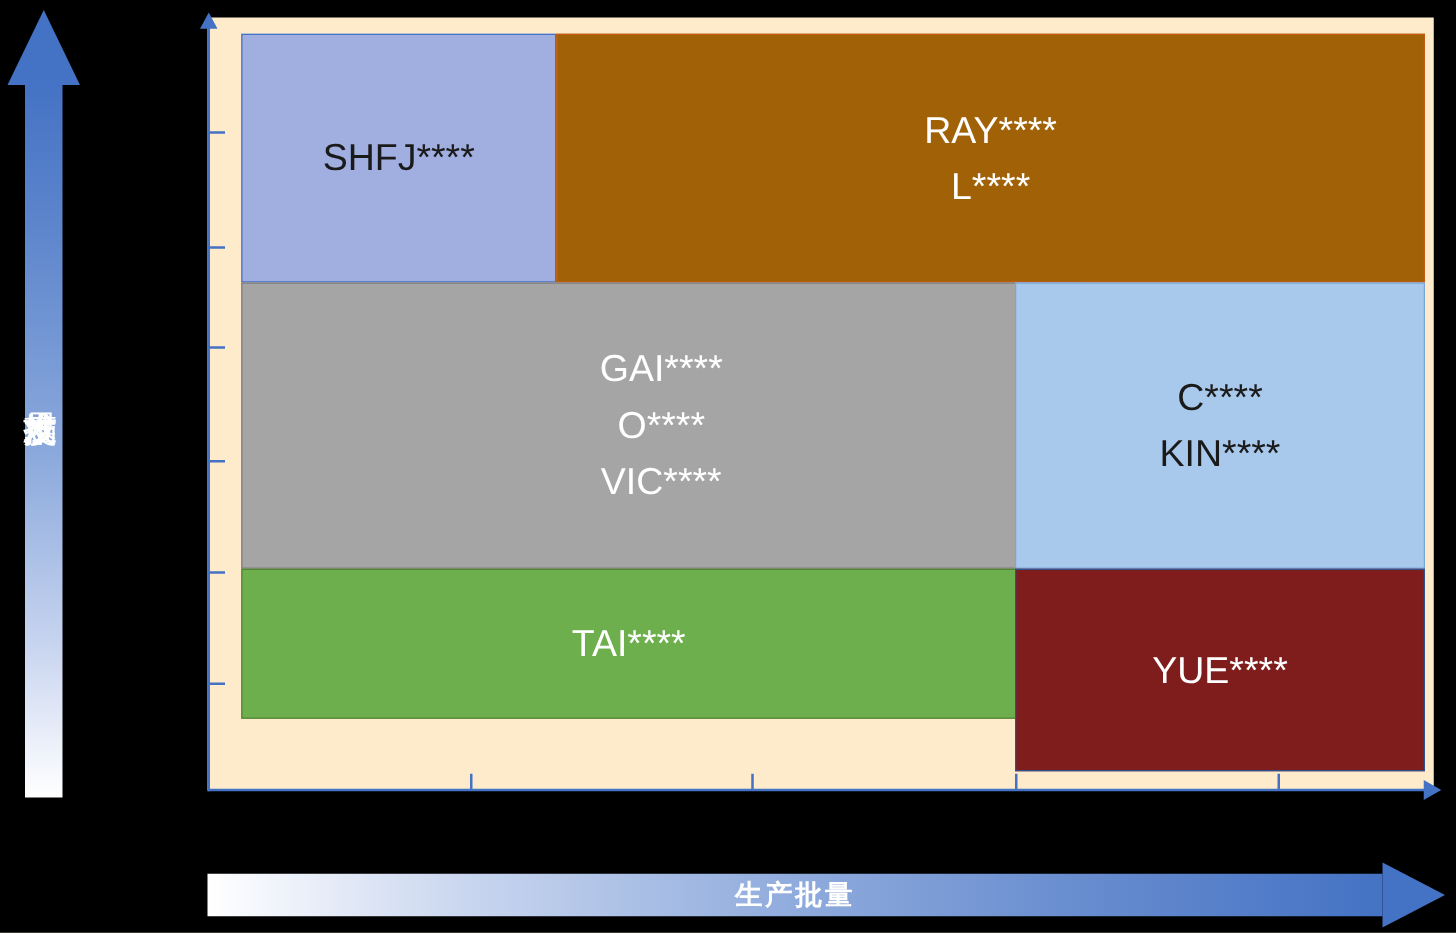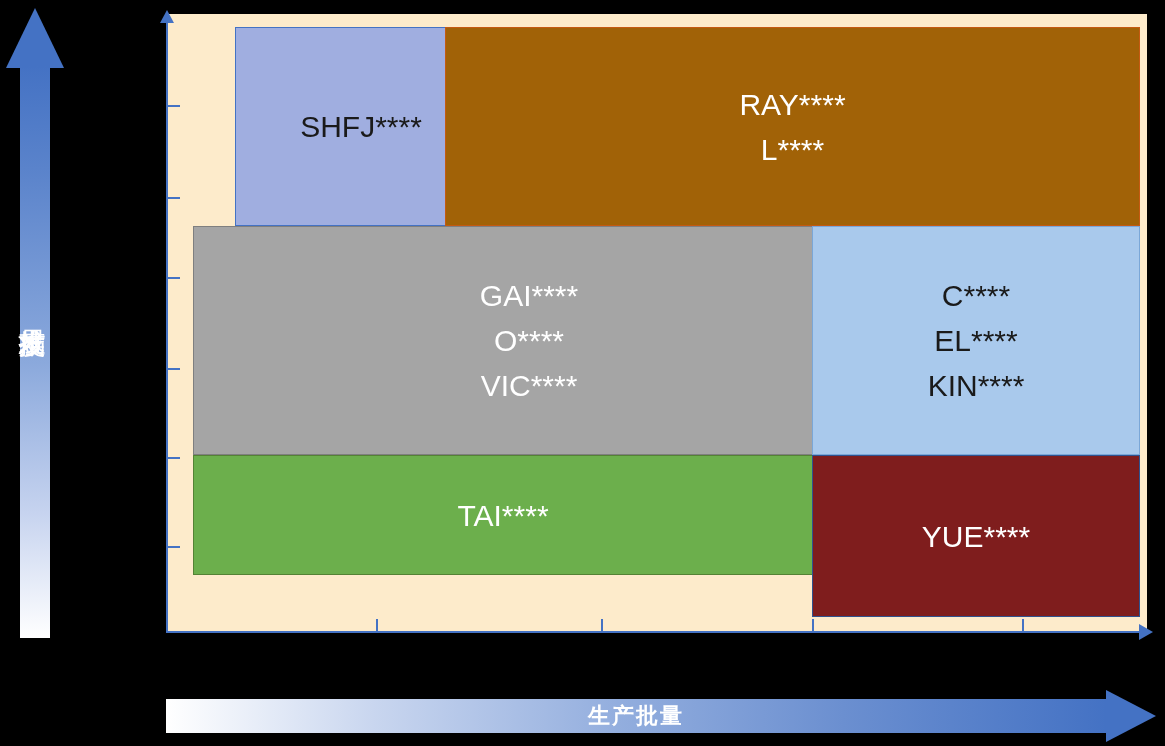--- a/index.html
+++ b/index.html
@@ -194,38 +194,37 @@
 <div class="y-tick" style="top:277px"></div>
 <div class="y-tick" style="top:368px"></div>
 <div class="y-tick" style="top:457px"></div>
 <div class="y-tick" style="top:546px"></div>
 
 <div class="x-tick" style="left:376px"></div>
 <div class="x-tick" style="left:601px"></div>
 <div class="x-tick" style="left:812px"></div>
 <div class="x-tick" style="left:1022px"></div>
 
-<div class="block" style="left:193px; top:27px; width:252px; height:199px; background:#A0AEE0; border:1px solid #4472C4; color:#1A1A1A;margin-left:42px;">
+<div class="block" style="left:193px; top:27px; width:252px; height:199px; background:#A0AEE0; border:1px solid #4472C4; color:#1A1A1A;">
   <span class="line">SHFJ****</span>
 </div>
 
 <div class="block" style="left:445px; top:27px; width:695px; height:199px; background:#a16207; border:1px solid #C55A11; color:#FFFFFF;">
   <span class="line">RAY****</span>
   <span class="line">L****</span>
 </div>
 
 <div class="block" style="left:193px; top:226px; width:672px; height:229px; background:#A5A5A5; border:1px solid #7F7F7F; color:#FFFFFF;">
   <span class="line">GAI****</span>
   <span class="line">O****</span>
   <span class="line">VIC****</span>
 </div>
 
 <div class="block" style="left:812px; top:226px; width:328px; height:229px; background:#A9C9EC; border:1px solid #7BA7D7; color:#1A1A1A;">
   <span class="line">C****</span>
-  <span class="line">EL****</span>
   <span class="line">KIN****</span>
 </div>
 
 <div class="block" style="left:193px; top:455px; width:620px; height:120px; background:#6CAF4C; border:1px solid #548235; color:#FFFFFF;">
   <span class="line">TAI****</span>
 </div>
 
 <div class="block" style="left:812px; top:455px; width:328px; height:162px; background:#7f1d1d; border:1px solid #2F528F; color:#FFFFFF;">
   <span class="line">YUE****</span>
 </div>

